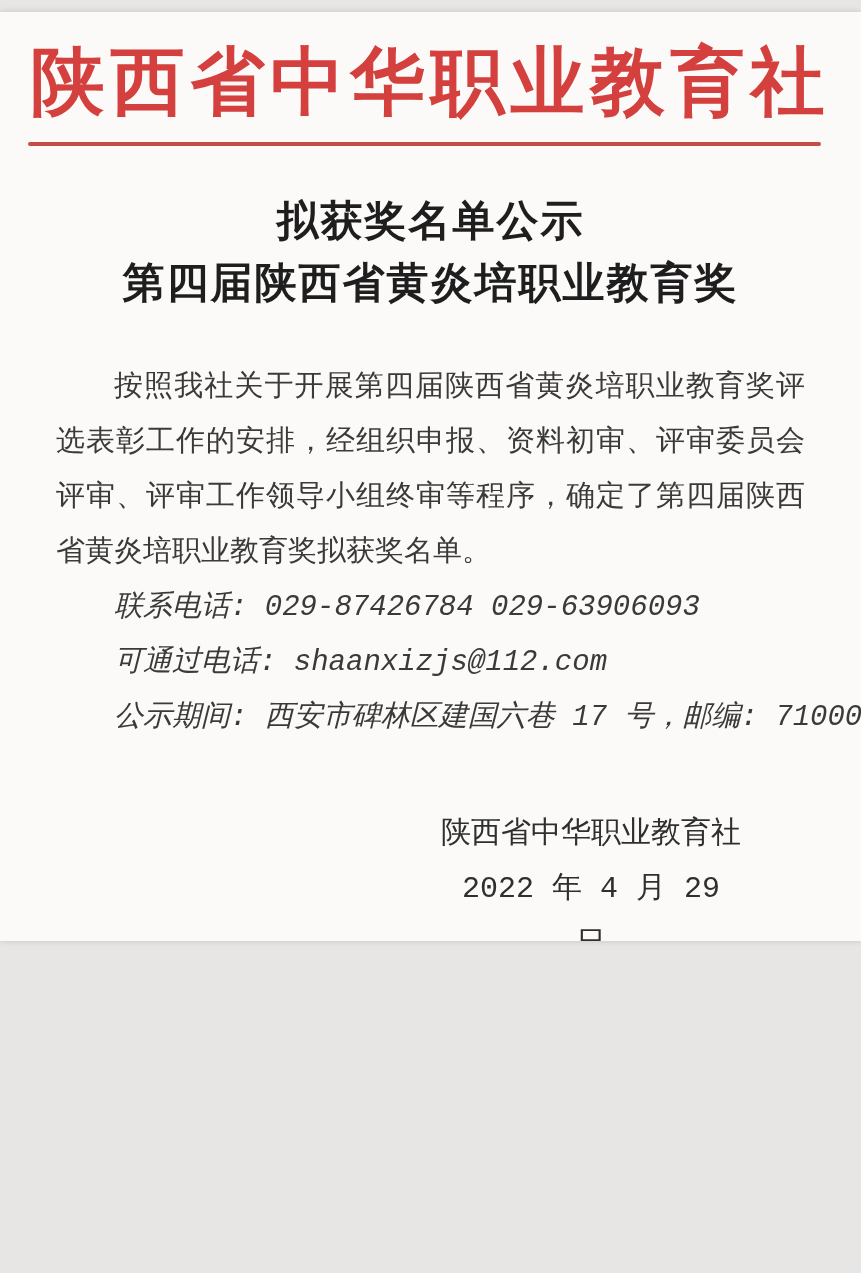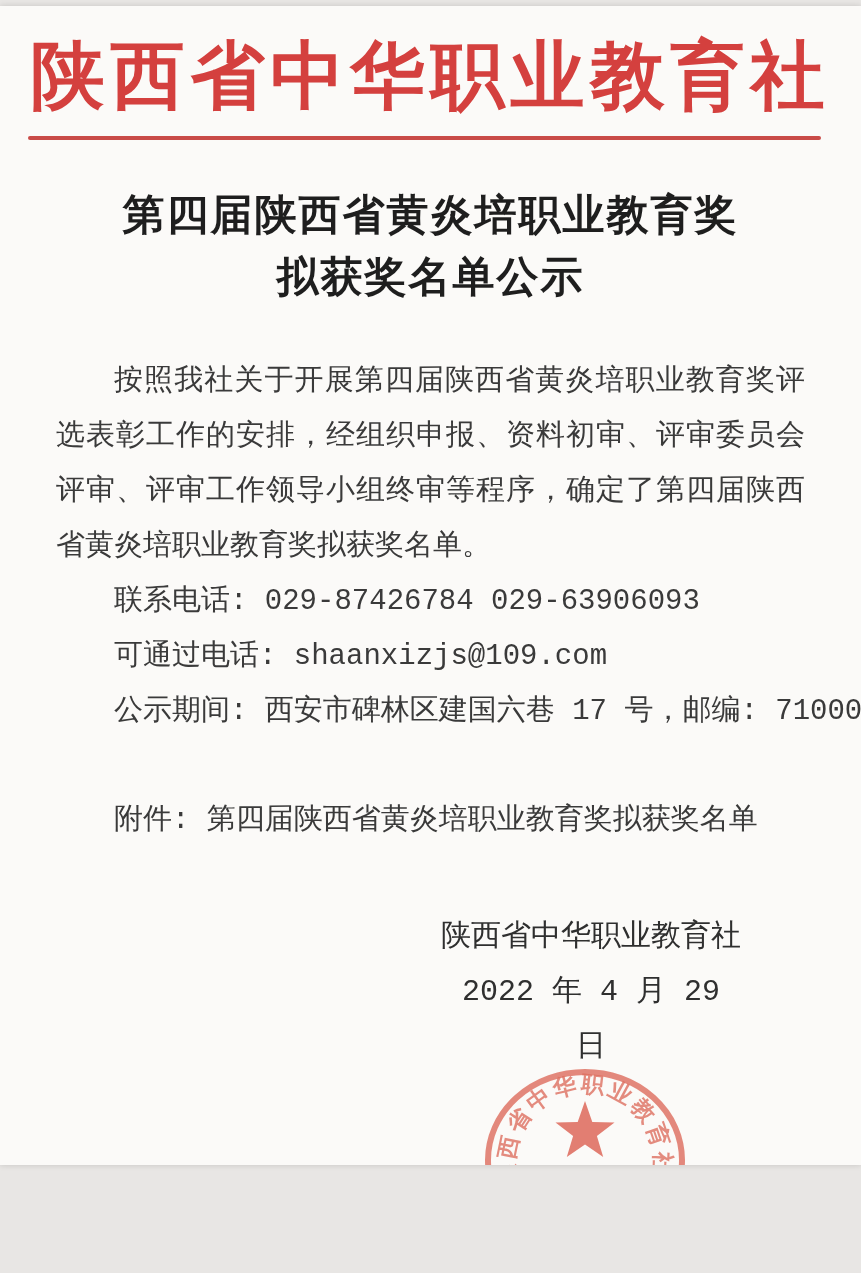--- a/index.html
+++ b/index.html
@@ -1,20 +1,20 @@
 <!DOCTYPE html>
 <html><head>
 <meta charset="utf-8">
 <style>
   html, body { margin: 0; padding: 0; background: #e8e6e4; }
   .page {
     position: relative;
     width: 861px;
-    height: 1159px;
-    margin: 6px auto;
+    height: 929px;
+    margin: 12px auto;
     background: #fbfaf8;
     overflow: hidden;
     color: #333;
     font-family: "Liberation Mono", "DejaVu Sans Mono", serif;
     box-shadow: 0 0 6px rgba(0,0,0,0.15);
   }
   .letterhead-title {
     margin: 0;
     padding-top: 24px;
     text-align: center;
@@ -51,20 +51,21 @@
   }
   .content p {
     margin: 0;
     text-indent: 2em;
     text-align: justify;
   }
   .content p + p { margin-top: 4px; }
   .contact-line {
     text-indent: 2em;
     white-space: nowrap;
+    font-style: italic;
   }
   .attachment-line {
     margin-top: 54px;
     text-indent: 2em;
     white-space: nowrap;
   }
   .sign-block {
     margin-top: 62px;
     margin-left: 440px;
     width: 302px;
@@ -89,40 +90,37 @@
 </head>
 <body>
 
 <div class="page">
 
   <h1 class="letterhead-title">陕西省中华职业教育社</h1>
 
   <div class="letterhead-rule"></div>
 
   <div class="doc-title">
+    <div>拟获奖名单公示</div>
     <div>第四届陕西省黄炎培职业教育奖</div>
-    <div>拟获奖名单公示</div>
   </div>
 
   <div class="content">
     <p>按照我社关于开展第四届陕西省黄炎培职业教育奖评选表彰工作的安排，经组织申报、资料初审、评审委员会评审、评审工作领导小组终审等程序，确定了第四届陕西省黄炎培职业教育奖拟获奖名单。</p>
 
     <div class="contact-line">
       <span>联系电话: </span><span>029-87426784  029-63906093</span>
     </div>
     <div class="contact-line">
-      <span>可通过电话: </span><span>shaanxizjs@109.com</span>
+      <span>可通过电话: </span><span>shaanxizjs@112.com</span>
     </div>
     <div class="contact-line">
       <span>公示期间: </span><span>西安市碑林区建国六巷 17 号，邮编: 710001</span>
     </div>
 
-    <div class="attachment-line">
-      <span>附件: </span><span>第四届陕西省黄炎培职业教育奖拟获奖名单</span>
-    </div>
   </div>
 
   <div class="sign-block">
     <div>陕西省中华职业教育社</div>
     <div>2022 年 4 月 29 日</div>
   </div>
 
   <svg class="seal" viewBox="0 0 206 188" xmlns="http://www.w3.org/2000/svg">
     <defs>
       <path id="sealArc" d="M 38.6 125.6 A 70 70 0 1 1 165.4 125.6" fill="none"></path>

